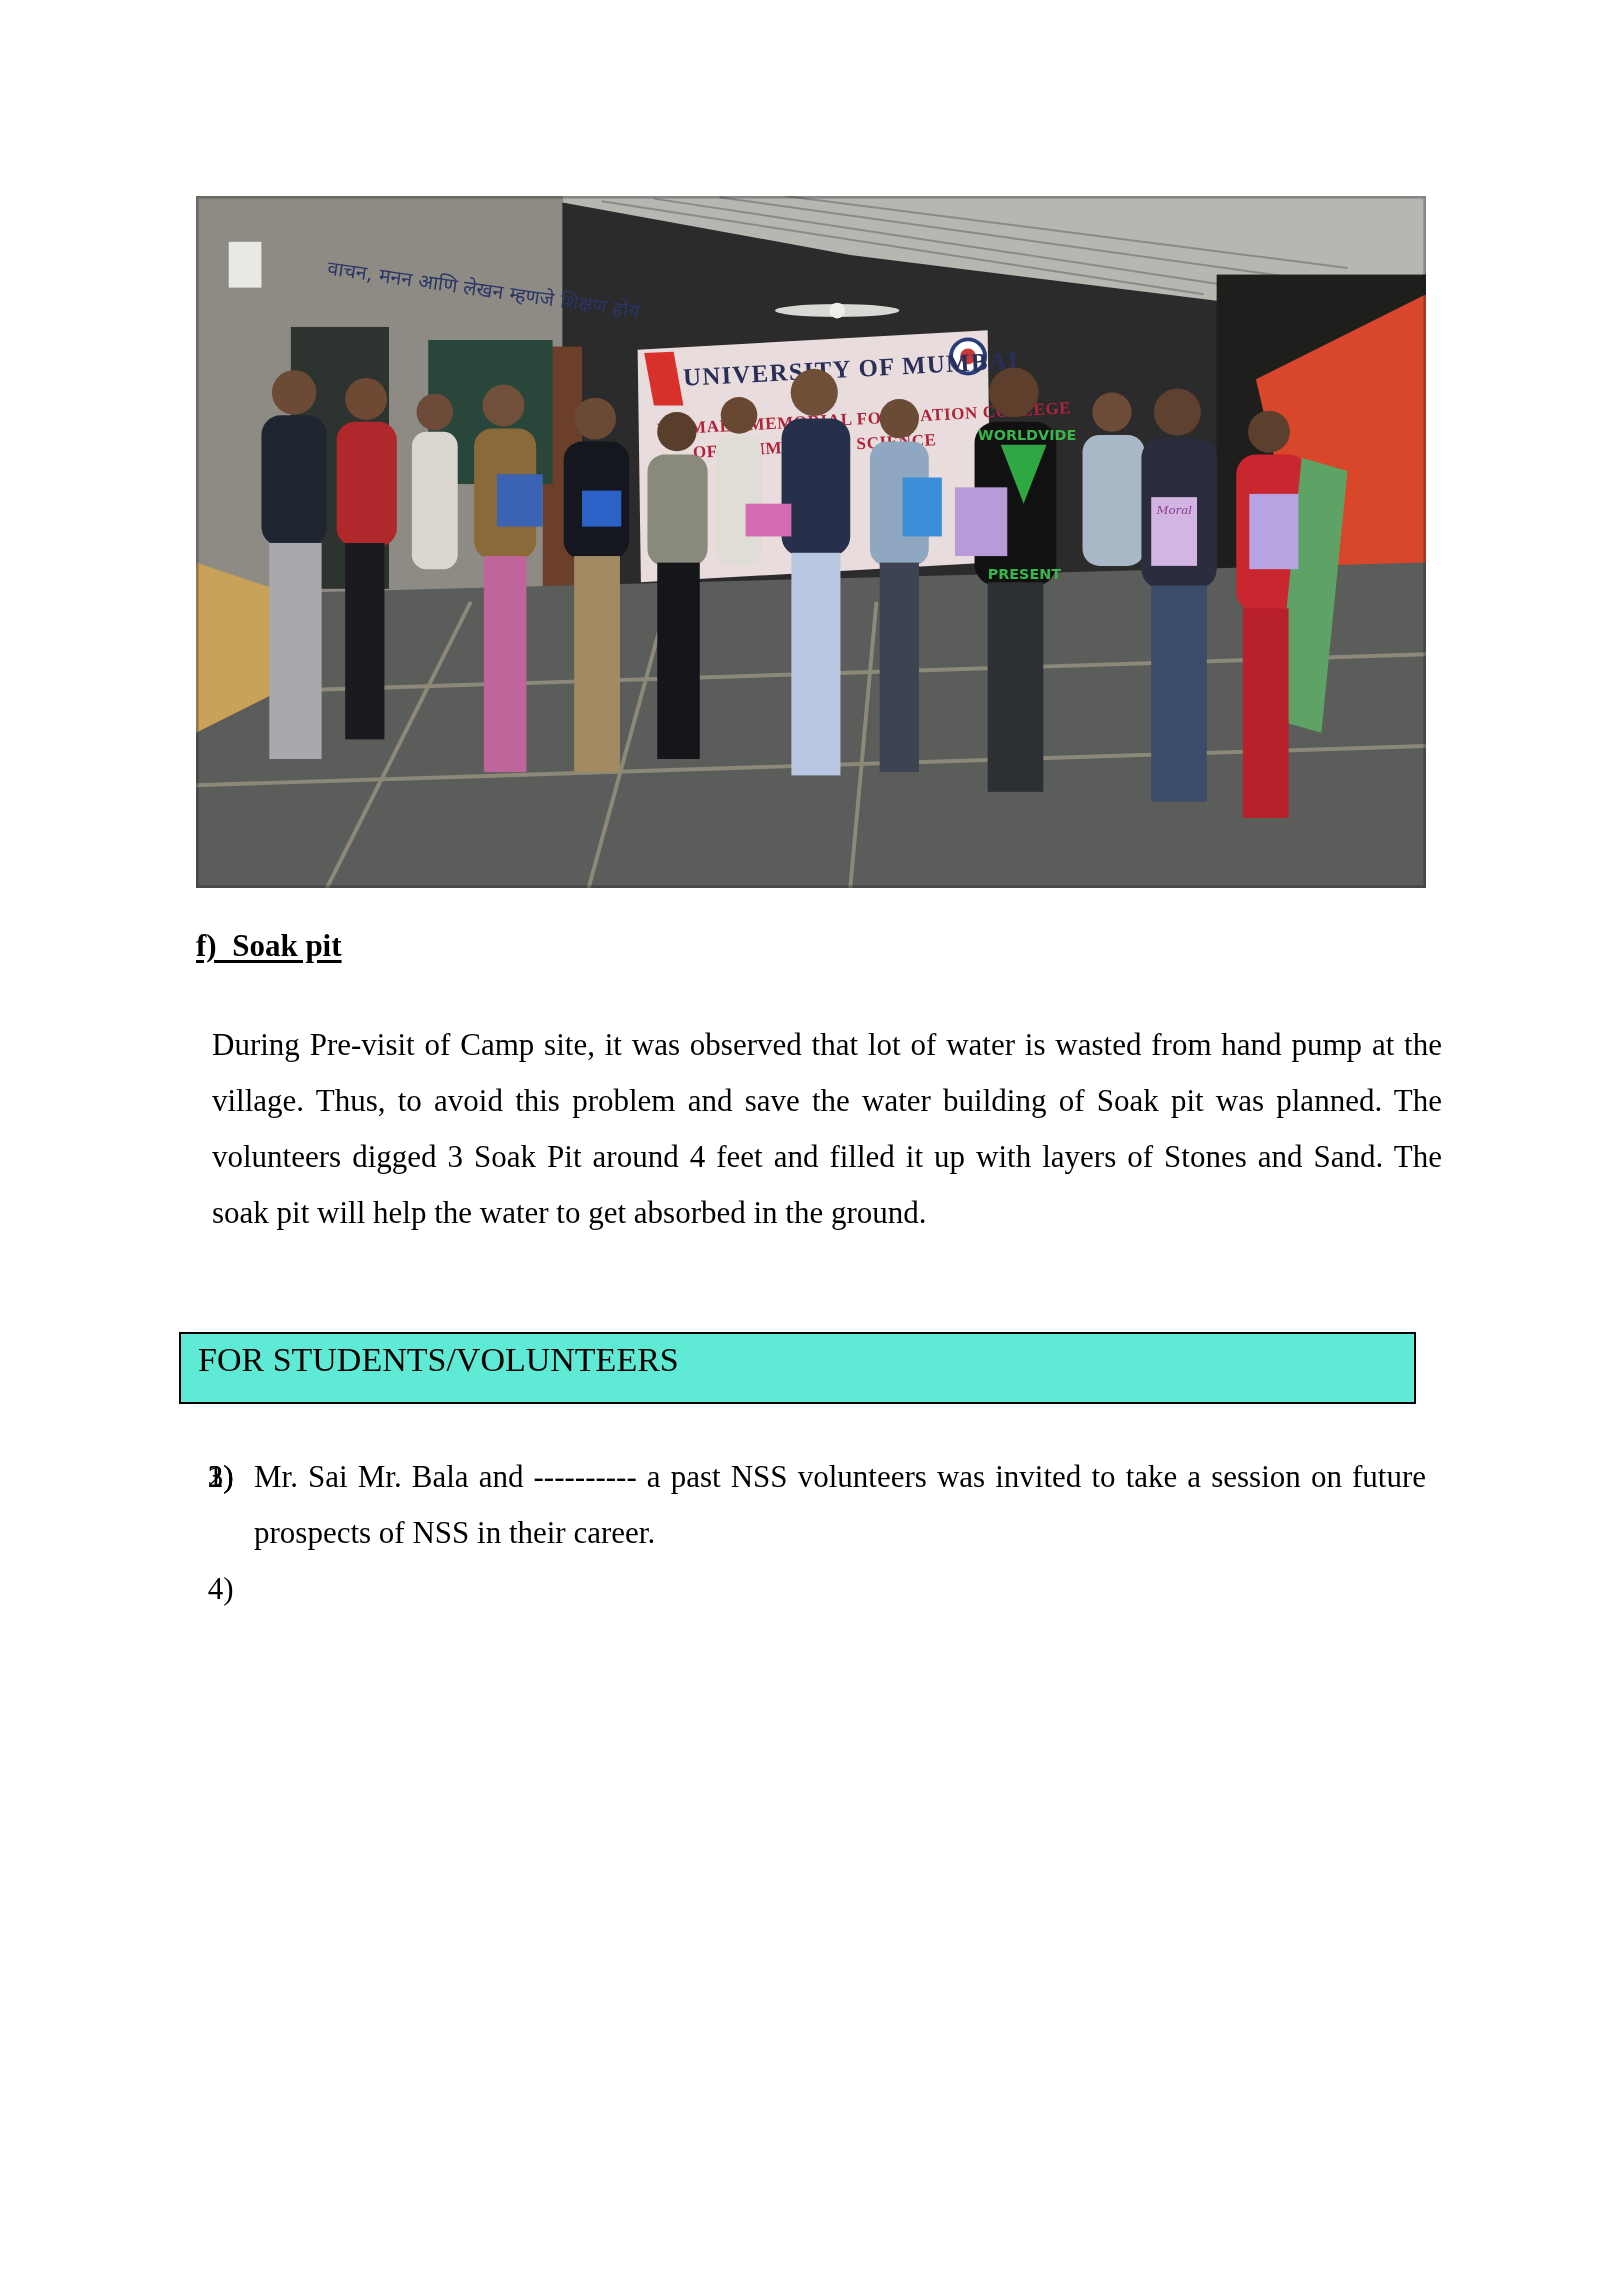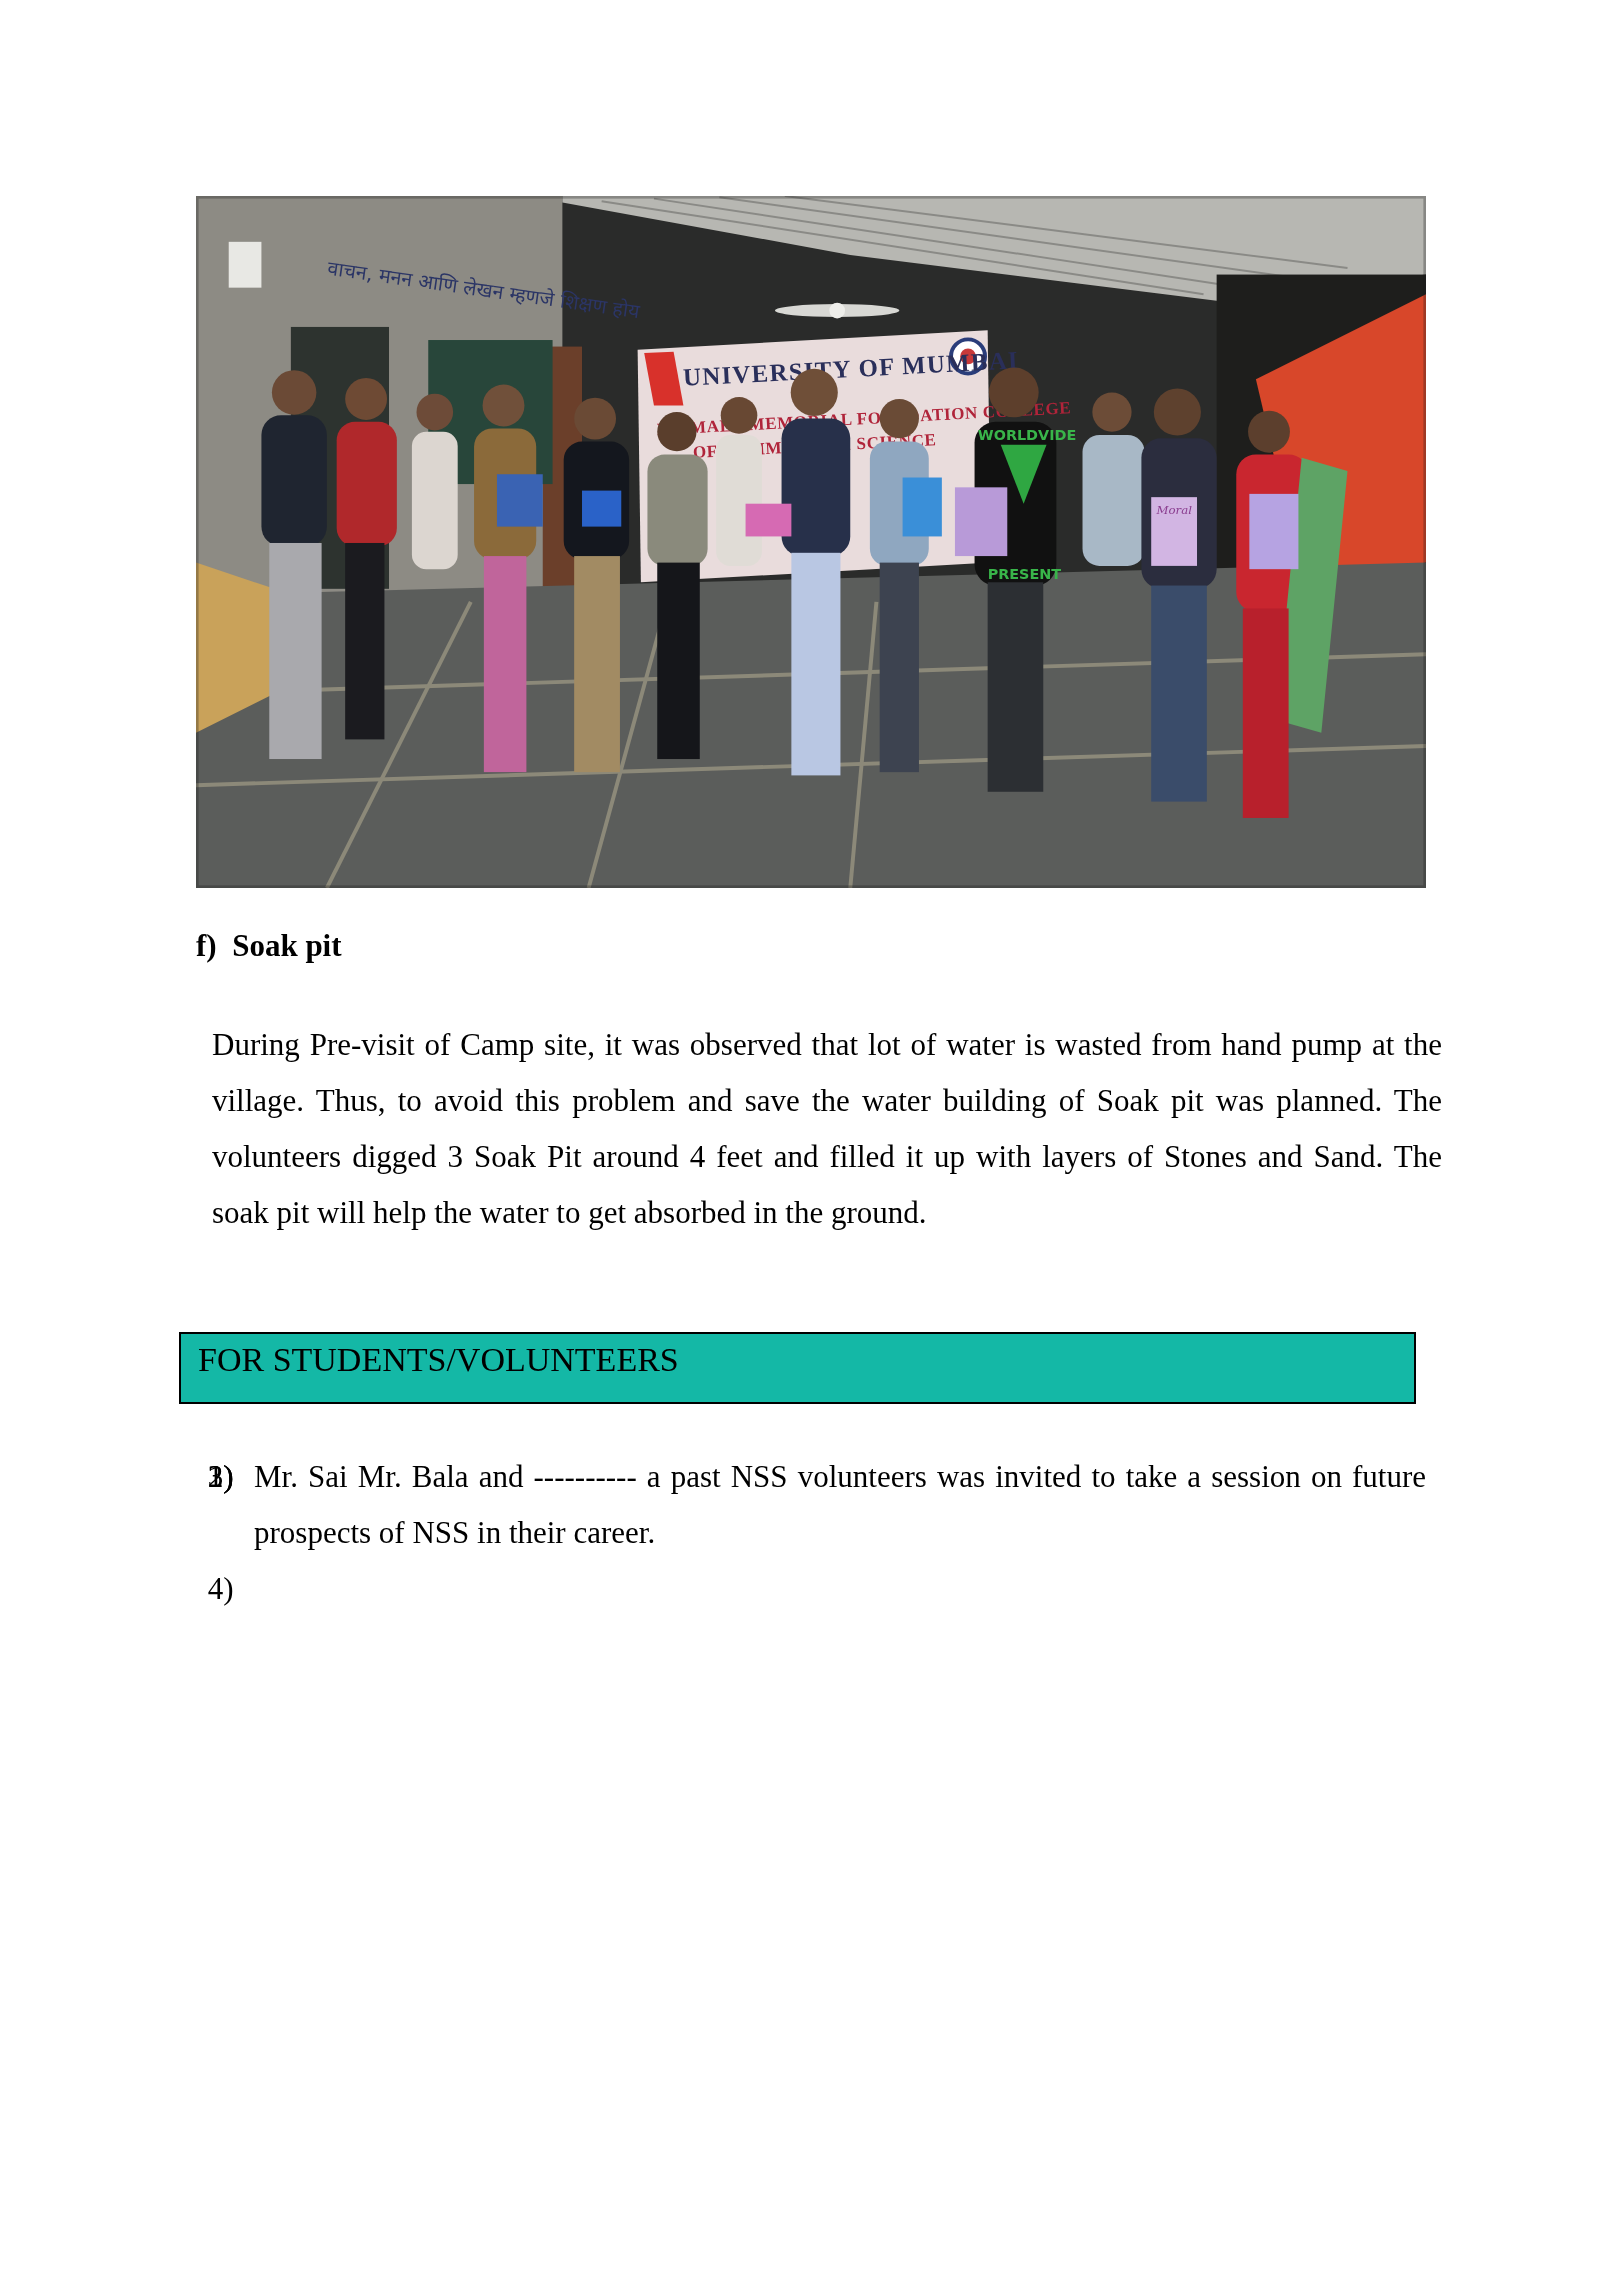--- a/index.html
+++ b/index.html
@@ -11,21 +11,21 @@
            overflow: hidden; background: #3b3c3a; }
   .photo svg { display: block; width: 100%; height: 100%; }
   .banner-text { font-family: "Liberation Serif", serif; font-weight: bold; }
   .banner-uni { fill: #2a2f5a; font-size: 38px; letter-spacing: 2px; }
   .banner-college { fill: #b0243a; font-size: 26px; letter-spacing: 1px; }
   .wall-text { fill: #2b3566; font-size: 30px; font-family: "DejaVu Sans", sans-serif; }
   .shirt-text { fill: #39b54a; font-family: "DejaVu Sans", sans-serif; font-weight: bold; font-size: 22px; }
 
   
   .section-heading { position: absolute; left: 196px; top: 928px; font-size: 31px;
-                     font-weight: bold; text-underline-offset: 3.9px;
+                     font-weight: bold; text-decoration: underline; text-underline-offset: 3.9px;
                      text-decoration-thickness: 3.3px; white-space: pre; }
 
   
   .body-para { position: absolute; left: 196px; top: 1001px; width: 1230px;
                font-size: 31px; line-height: 56px; text-align: justify; margin: 16px; }
 
   
   .highlight-box { position: absolute; left: 179px; top: 1332px; width: 1233px; height: 68px;
                    background: #F4B083; border: 2px solid #000; box-sizing: content-box; }
   .highlight-box span { position: absolute; left: 17px; top: 6.5px; font-size: 34px;
@@ -159,21 +159,21 @@
     </g>
 
     <rect x="0" y="0" width="1880" height="1057" fill="none" stroke="#1a1a1a" stroke-width="8" opacity="0.3"></rect>
   </svg>
 </div>
 
 <div class="section-heading">f)  Soak pit</div>
 
 <p class="body-para">During Pre-visit of Camp site, it was observed that lot of water is wasted from hand pump at the village. Thus, to avoid this problem and save the water building of Soak pit was planned. The volunteers digged 3 Soak Pit around 4 feet and filled it up with layers of Stones and Sand. The soak pit will help the water to get absorbed in the ground.</p>
 
-<div class="highlight-box" style="background: #14b8a6;">
+<div class="highlight-box" style="background: #5eead4;">
   <span>FOR STUDENTS/VOLUNTEERS</span>
 </div>
 
 <ol class="list">
   <li>
     <span class="num">1)</span>
   </li>
   <li>
     <span class="num">2)</span>
   </li>

